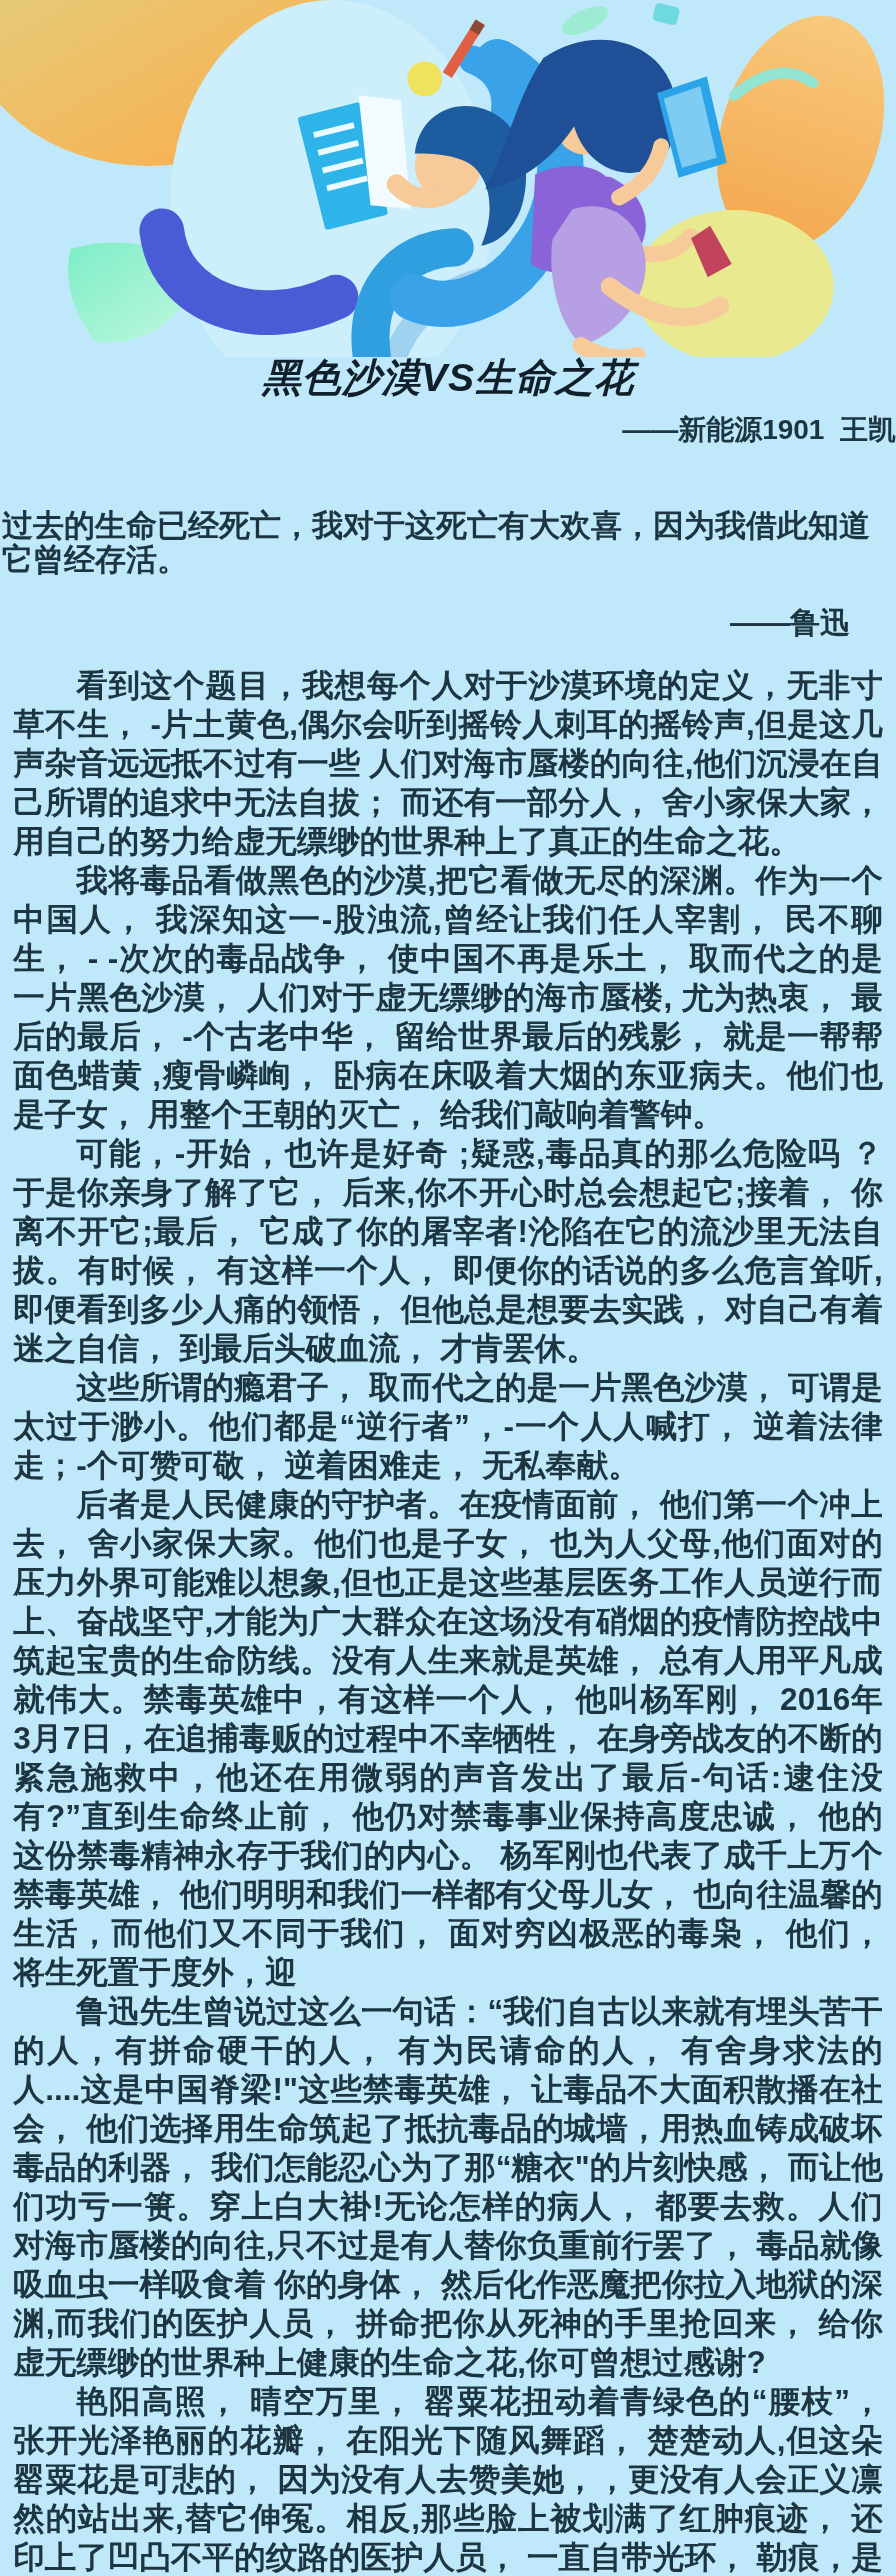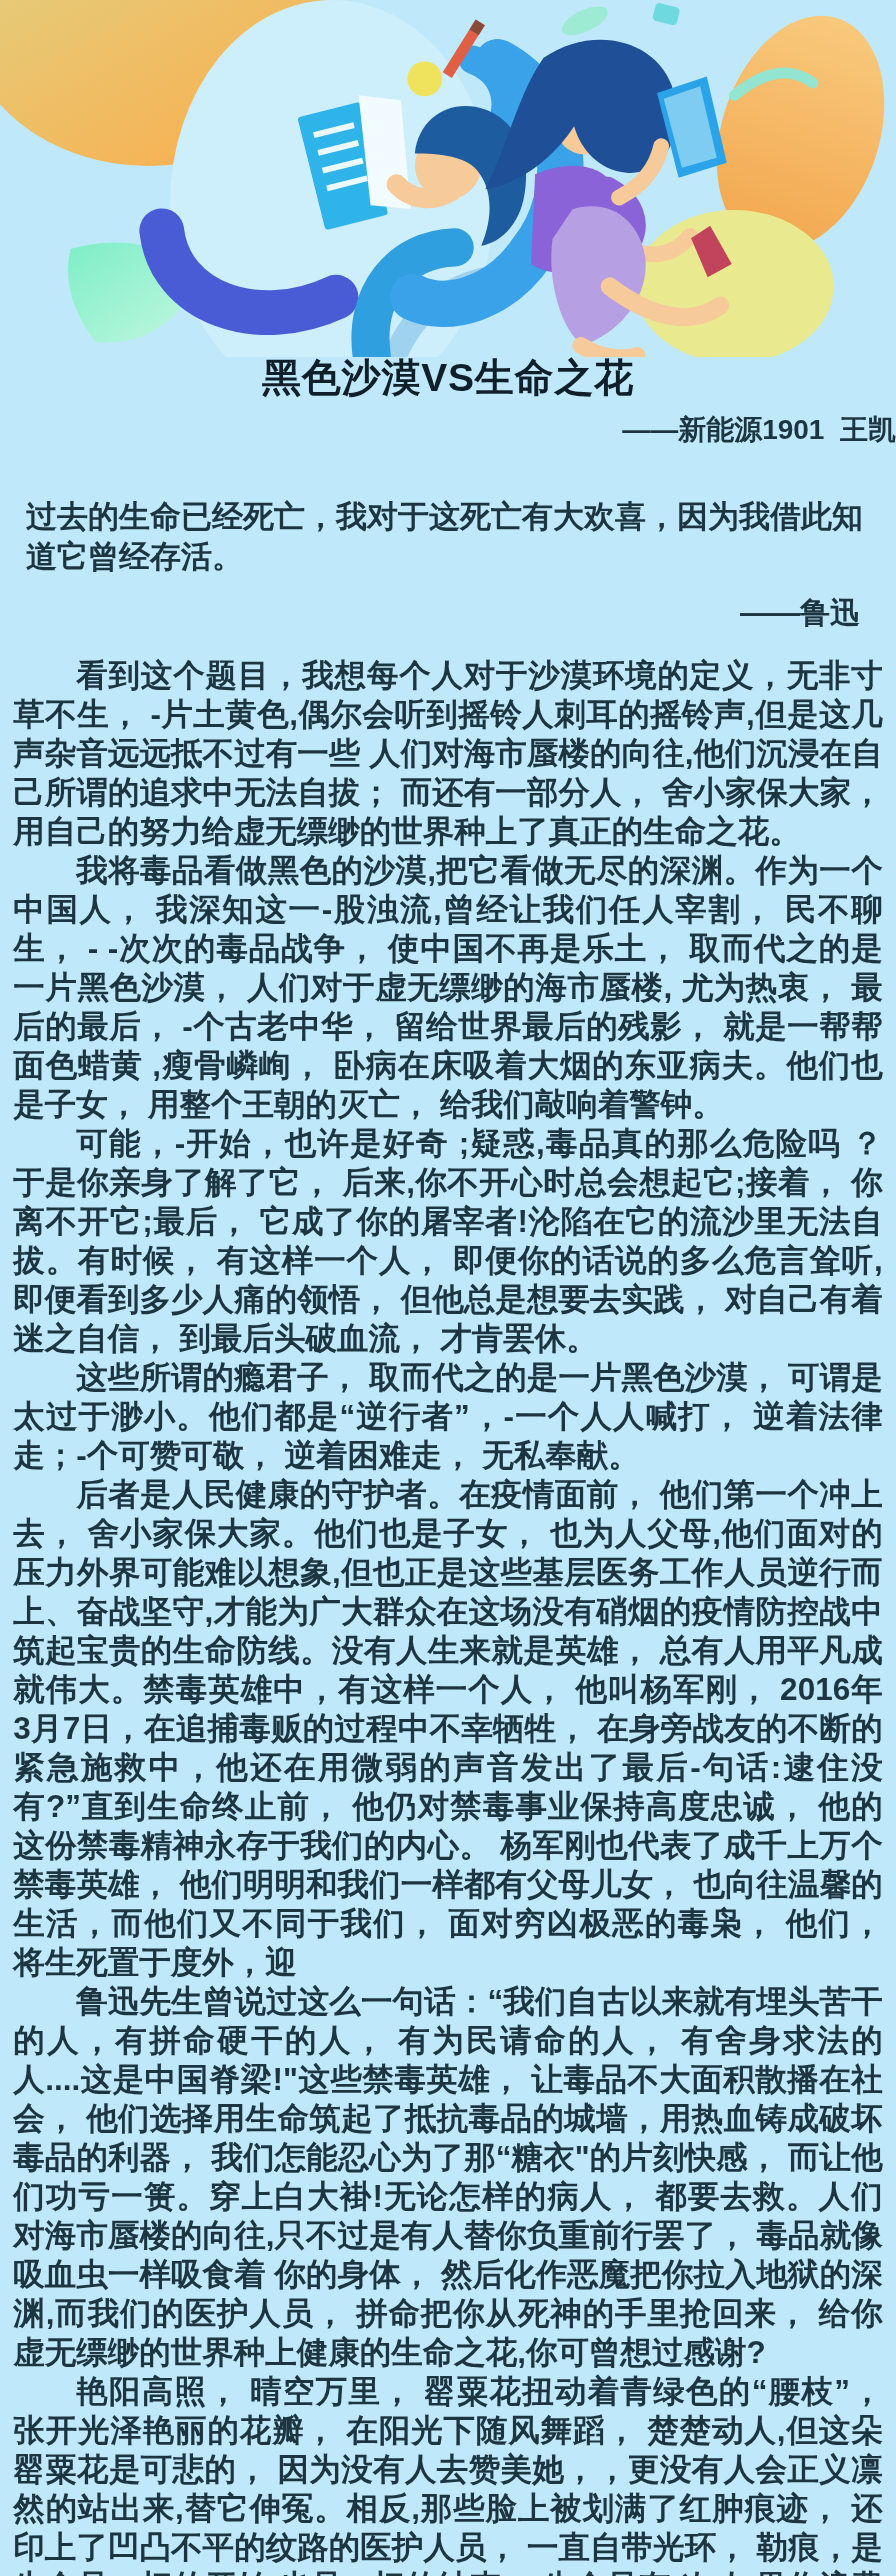--- a/index.html
+++ b/index.html
@@ -8,25 +8,25 @@
     font-family:"Liberation Sans","DejaVu Sans",sans-serif;
     font-weight:700;
     background:var(--bg,#bfe9fa);
     color:var(--fg,#1d3541);
   }
   .page { width:896px; height:2576px; overflow:hidden; background:var(--bg,#bfe9fa); position:relative; }
   .hero { width:896px; height:357px; }
   .hero svg { display:block; width:100%; height:100%; }
   .title {
     text-align:center; font-size:39px; line-height:1.1;
-    letter-spacing:0.8px; color:var(--title-fg,#101f29); margin-top:0;
+    letter-spacing:0.8px; color:var(--title-fg,#101f29); margin-top:0;font-style:italic;
   }
   .byline { text-align:right; font-size:28px; margin-top:11.6px; white-space:pre; }
-  .epigraph { font-size:31px; line-height:40px; padding:0 26px; margin-top:48px; }
-  .epigraph-attr { text-align:right; font-size:30px; padding-right:36px; margin-top:16px; }
+  .epigraph { font-size:31px; line-height:34px; padding:0 2px; margin-top:60px; }
+  .epigraph-attr { text-align:right; font-size:30px; padding-right:46px; margin-top:26px; }
   .essay { margin-top:21.6px; padding:0 13.3px; font-size:31.5px; line-height:39px; text-align:justify; }
   .essay p { text-indent:2em; margin:0; }
 </style>
 </head>
 <body>
 
 <div class="page">
 
   <div class="hero">
     <svg viewBox="0 0 1080 430" preserveAspectRatio="none">

